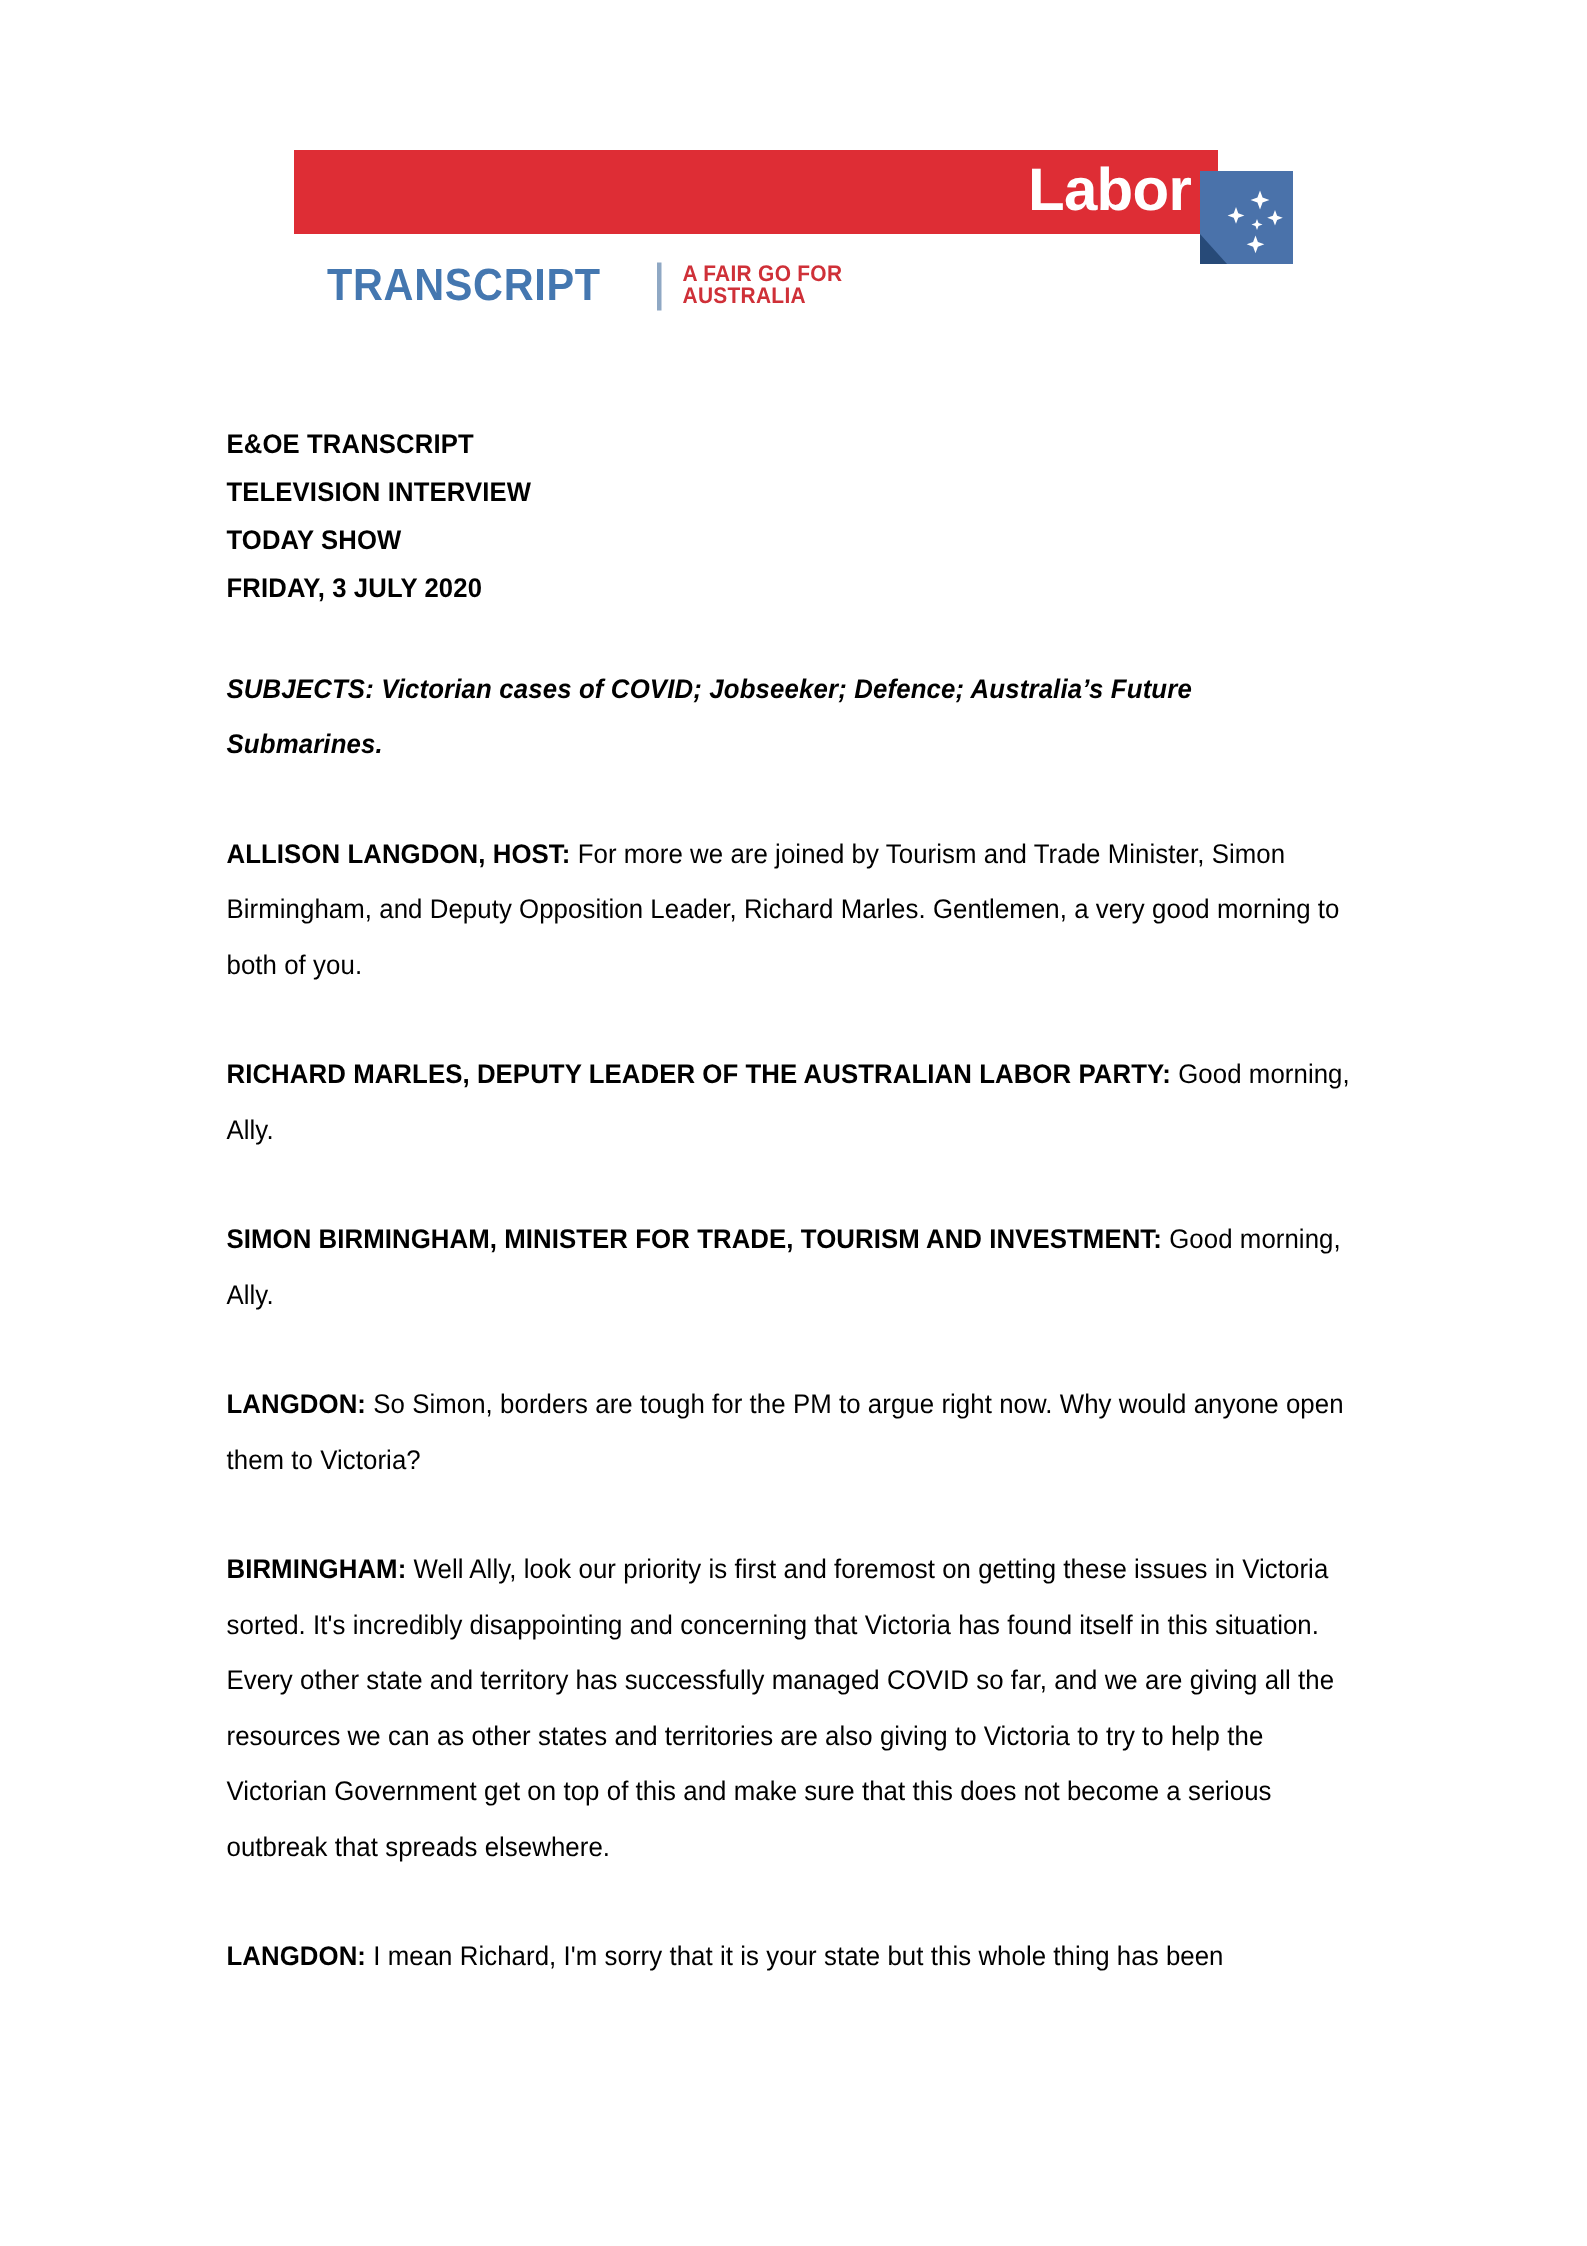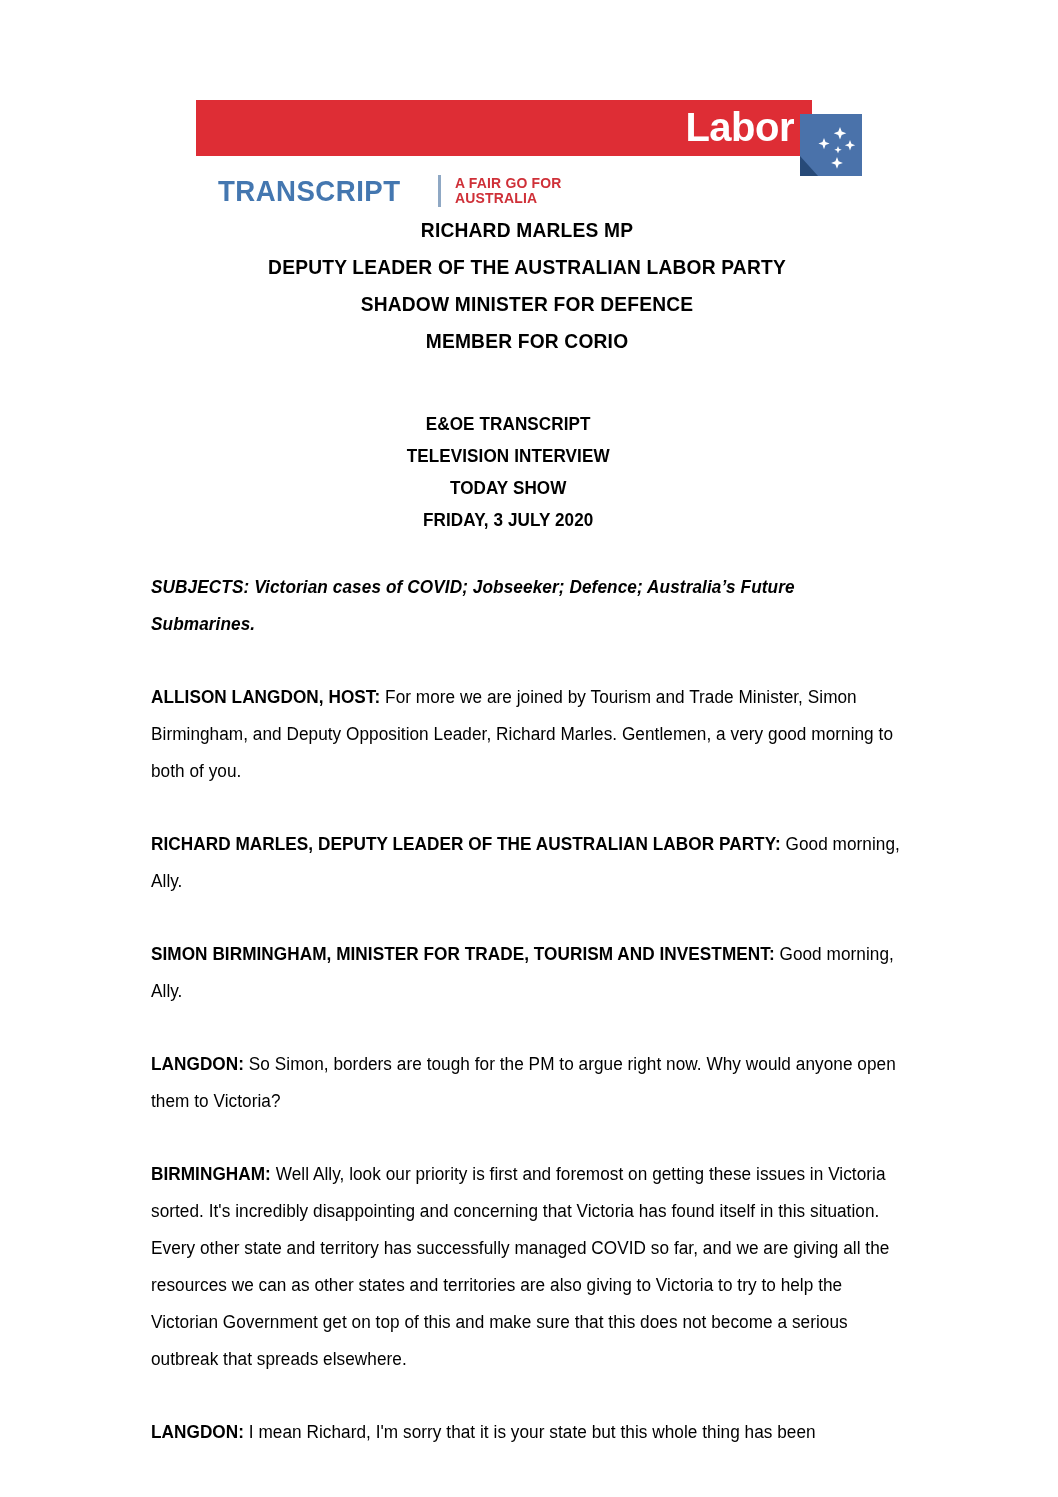--- a/index.html
+++ b/index.html
@@ -111,22 +111,21 @@
     font-family: "Liberation Sans", sans-serif;
     font-weight: 700;
     font-size: 20px;
     line-height: 37px;
     letter-spacing: 0.2px;
     transform: scaleX(0.96);
     white-space: nowrap;
   }
 
   .meta-block {
-    margin-top: 48px;
-    text-align: center;
+    margin-top: 68px;
   }
   .meta-line {
     font-family: "Liberation Sans", sans-serif;
     font-weight: 700;
     font-size: 18px;
     line-height: 32px;
     letter-spacing: 0.1px;
     transform: scaleX(0.95);
     transform-origin: left center;
   }
@@ -190,26 +189,20 @@
       <div class="lh-divider"></div>
       <div class="lh-tagline">
         <span>A FAIR GO FOR</span>
         <span>AUSTRALIA</span>
       </div>
     </div>
   </div>
 
   <div class="doc">
 
-    <div class="title-block">
-      <div class="title-line">RICHARD MARLES MP</div>
-      <div class="title-line">DEPUTY LEADER OF THE AUSTRALIAN LABOR PARTY</div>
-      <div class="title-line">SHADOW MINISTER FOR DEFENCE</div>
-      <div class="title-line">MEMBER FOR CORIO</div>
-    </div>
 
     <div class="meta-block">
       <div class="meta-line">E&amp;OE TRANSCRIPT</div>
       <div class="meta-line">TELEVISION INTERVIEW</div>
       <div class="meta-line">TODAY SHOW</div>
       <div class="meta-line">FRIDAY, 3 JULY 2020</div>
     </div>
 
     <div class="subjects">
       <span>SUBJECTS:</span><span> Victorian cases of COVID; Jobseeker; Defence; Australia’s Future Submarines.</span>

